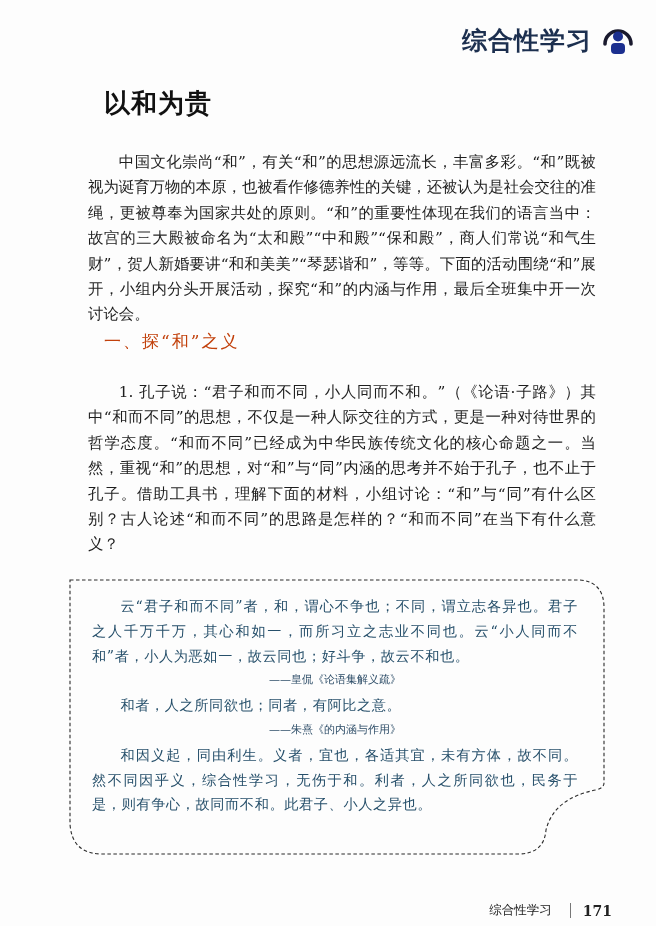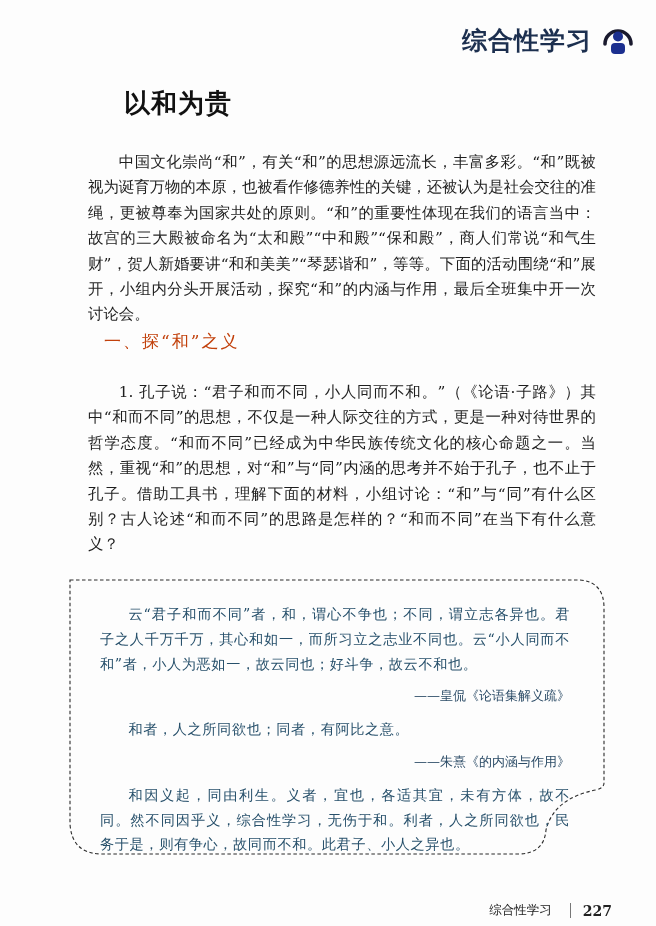--- a/index.html
+++ b/index.html
@@ -41,21 +41,20 @@
     }
     .page-title {
       position: absolute;
       top: 86px;
       left: 104px;
       font-family: "DejaVu Sans", "Liberation Sans", sans-serif;
       font-size: 26px;
       font-weight: bold;
       color: #111;
       letter-spacing: 1px;
-      margin-left: 20px;
     }
     .intro {
       position: absolute;
       top: 150px;
       left: 88px;
       width: 508px;
       font-size: 15.4px;
       line-height: 25.4px;
       text-indent: 2em;
       text-align: justify;
@@ -99,28 +98,28 @@
       position: absolute;
       top: 16px;
       left: 24px;
       width: 486px;
       color: #27506b;
       font-size: 14.2px;
       line-height: 24.8px;
       letter-spacing: 0.6px;
     }
     .quote-body p {
-      margin: 8px;
+      margin: 0;
       text-indent: 2em;
       text-align: justify;
     }
     .quote-body .source {
-      text-align: right;
+      text-align: center;
       text-indent: 0;
-      font-size: 13px;
+      font-size: 11px;
       color: #2b4b66;
       letter-spacing: 0;
     }
     .footer {
       position: absolute;
       top: 902px;
       right: 44px;
       font-family: "DejaVu Sans", "Liberation Sans", sans-serif;
       font-size: 12.5px;
       color: #222;
@@ -169,14 +168,14 @@
     <p class="source">——皇侃《论语集解义疏》</p>
     <p>和者，人之所同欲也；同者，有阿比之意。</p>
     <p class="source">——朱熹《的内涵与作用》</p>
     <p>和因义起，同由利生。义者，宜也，各适其宜，未有方体，故不同。然不同因乎义，综合性学习，无伤于和。利者，人之所同欲也，民务于是，则有争心，故同而不和。此君子、小人之异也。</p>
   </div>
 </div>
 
 <div class="footer">
   <span>综合性学习</span>
   <span class="divider"></span>
-  <span class="page-number">227</span>
+  <span class="page-number">171</span>
 </div>
 
 </body></html>

